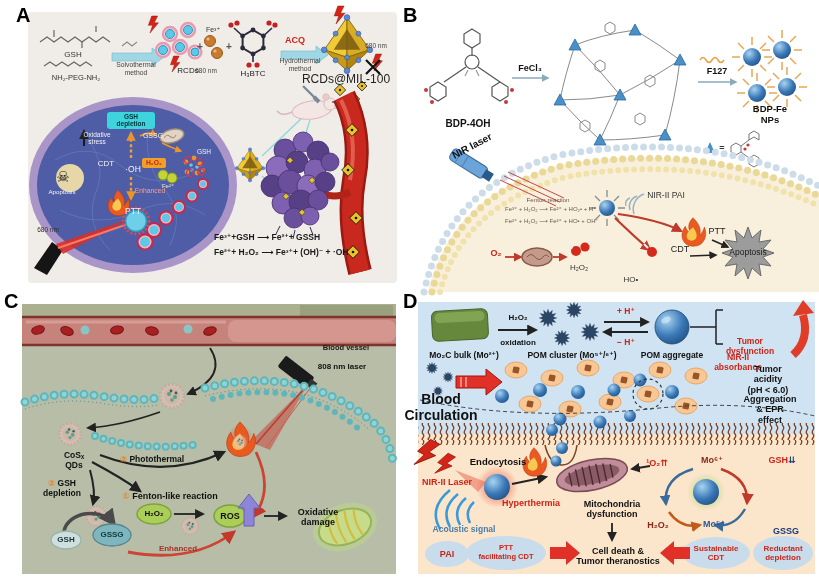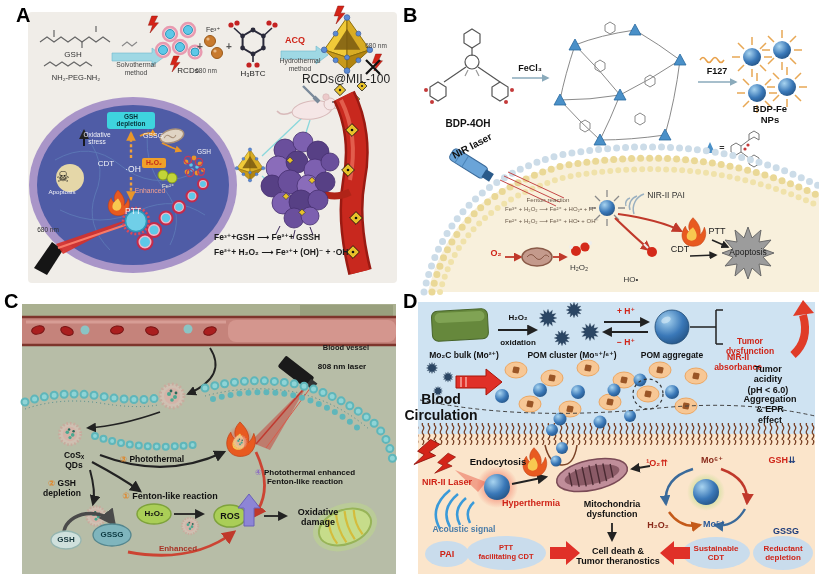--- a/index.html
+++ b/index.html
@@ -665,21 +665,20 @@
 <div class="lbl c" style="left:748px;top:253px;font-size:8.5px;color:#1a1a1a;">Apoptosis</div>
 
 <div class="lbl panel-letter" style="left:4px;top:290px;">C</div>
 <div class="lbl c b" style="left:346px;top:311px;font-size:7.5px;color:#1a1a1a;margin-top:37px;">Blood vessel</div>
 <div class="lbl c b" style="left:342px;top:367px;font-size:8px;color:#111;">808 nm laser</div>
 <div class="lbl c b" style="left:74px;top:461px;font-size:8.5px;color:#111;">CoSₓ
 QDs</div>
 <div class="lbl c" style="left:152px;top:460px;font-size:8.5px;"><span class="num-o">③</span><span class="b" style="color:#111;"> Photothermal</span></div>
 <div class="lbl c" style="left:62px;top:489px;font-size:8.5px;width:56px;"><span class="num-o">②</span><span class="b" style="color:#111;"> GSH depletion</span></div>
 <div class="lbl c" style="left:170px;top:496px;font-size:9px;white-space:nowrap;"><span class="num-o">①</span><span class="b" style="color:#111;"> Fenton-like reaction</span></div>
-<div class="lbl c" style="left:305px;top:477px;font-size:8px;width:128px;"><span class="num-p">④</span><span class="b" style="color:#111;"> Photothermal enhanced Fenton-like reaction</span></div>
 <div class="lbl c b" style="left:154px;top:514px;font-size:8px;color:#111;">H₂O₂</div>
 <div class="lbl c b" style="left:230px;top:516px;font-size:9px;color:#111;">ROS</div>
 <div class="lbl c b" style="left:318px;top:517px;font-size:9px;color:#111;">Oxidative
 damage</div>
 <div class="lbl c b" style="left:178px;top:549px;font-size:8px;color:#a83226;">Enhanced</div>
 <div class="lbl c b" style="left:66px;top:540px;font-size:8px;color:#14343a;">GSH</div>
 <div class="lbl c b" style="left:112px;top:535px;font-size:8px;color:#0c3a42;">GSSG</div>
 
 <div class="lbl panel-letter" style="left:403px;top:290px;">D</div>
 <div class="lbl c b" style="left:464px;top:356px;font-size:8.5px;color:#111;">Mo₂C bulk (Mo²⁺)</div>

